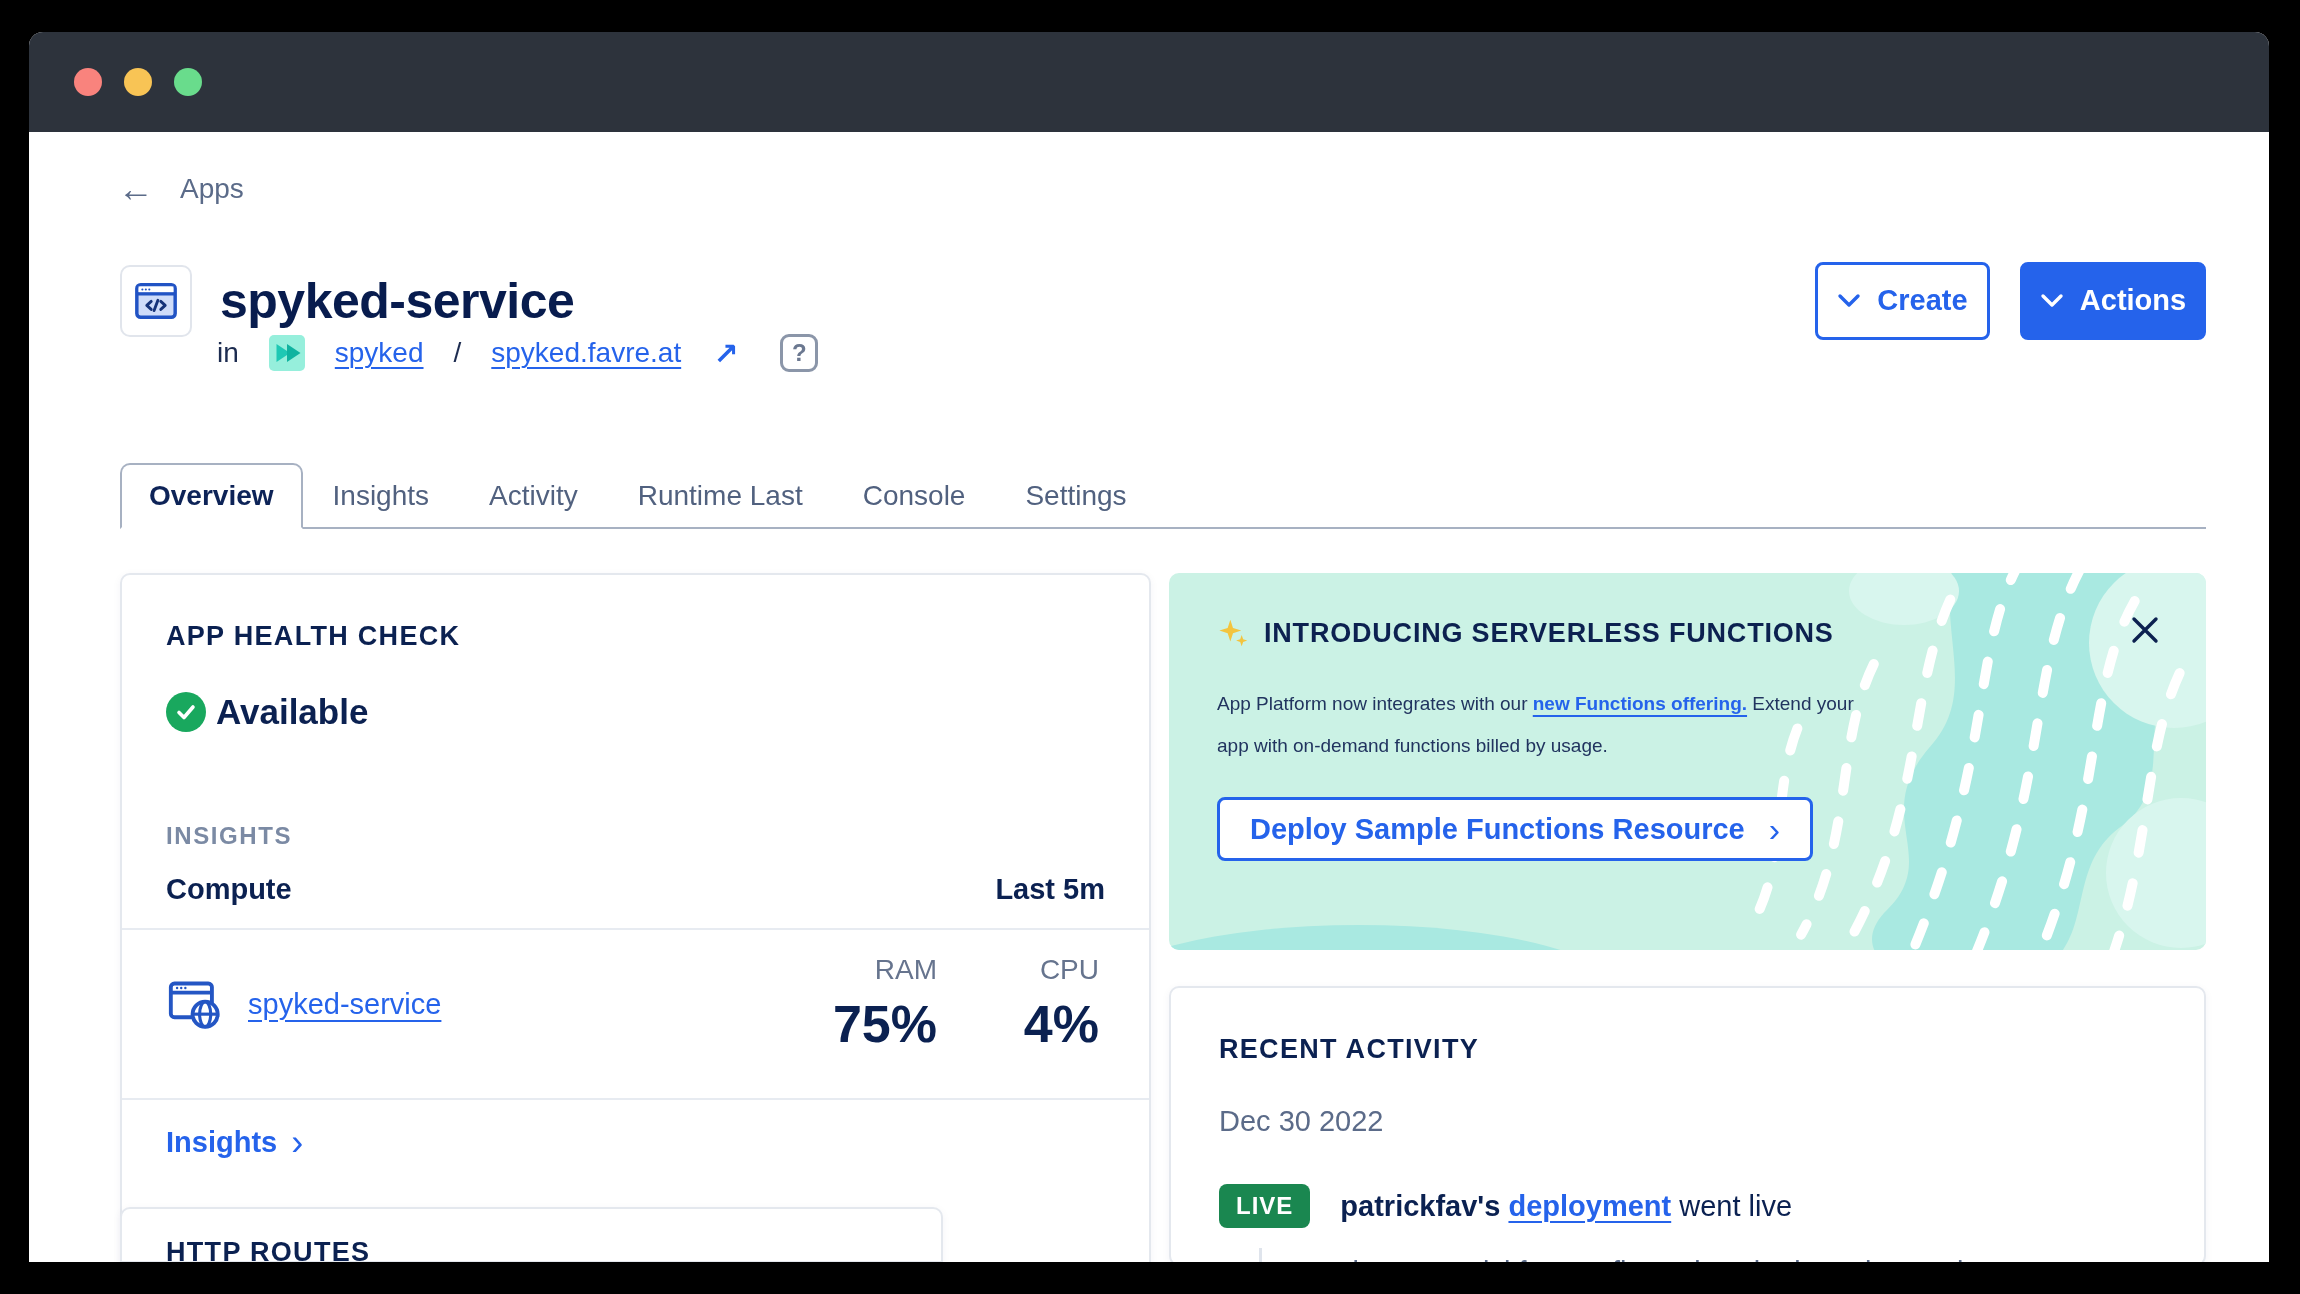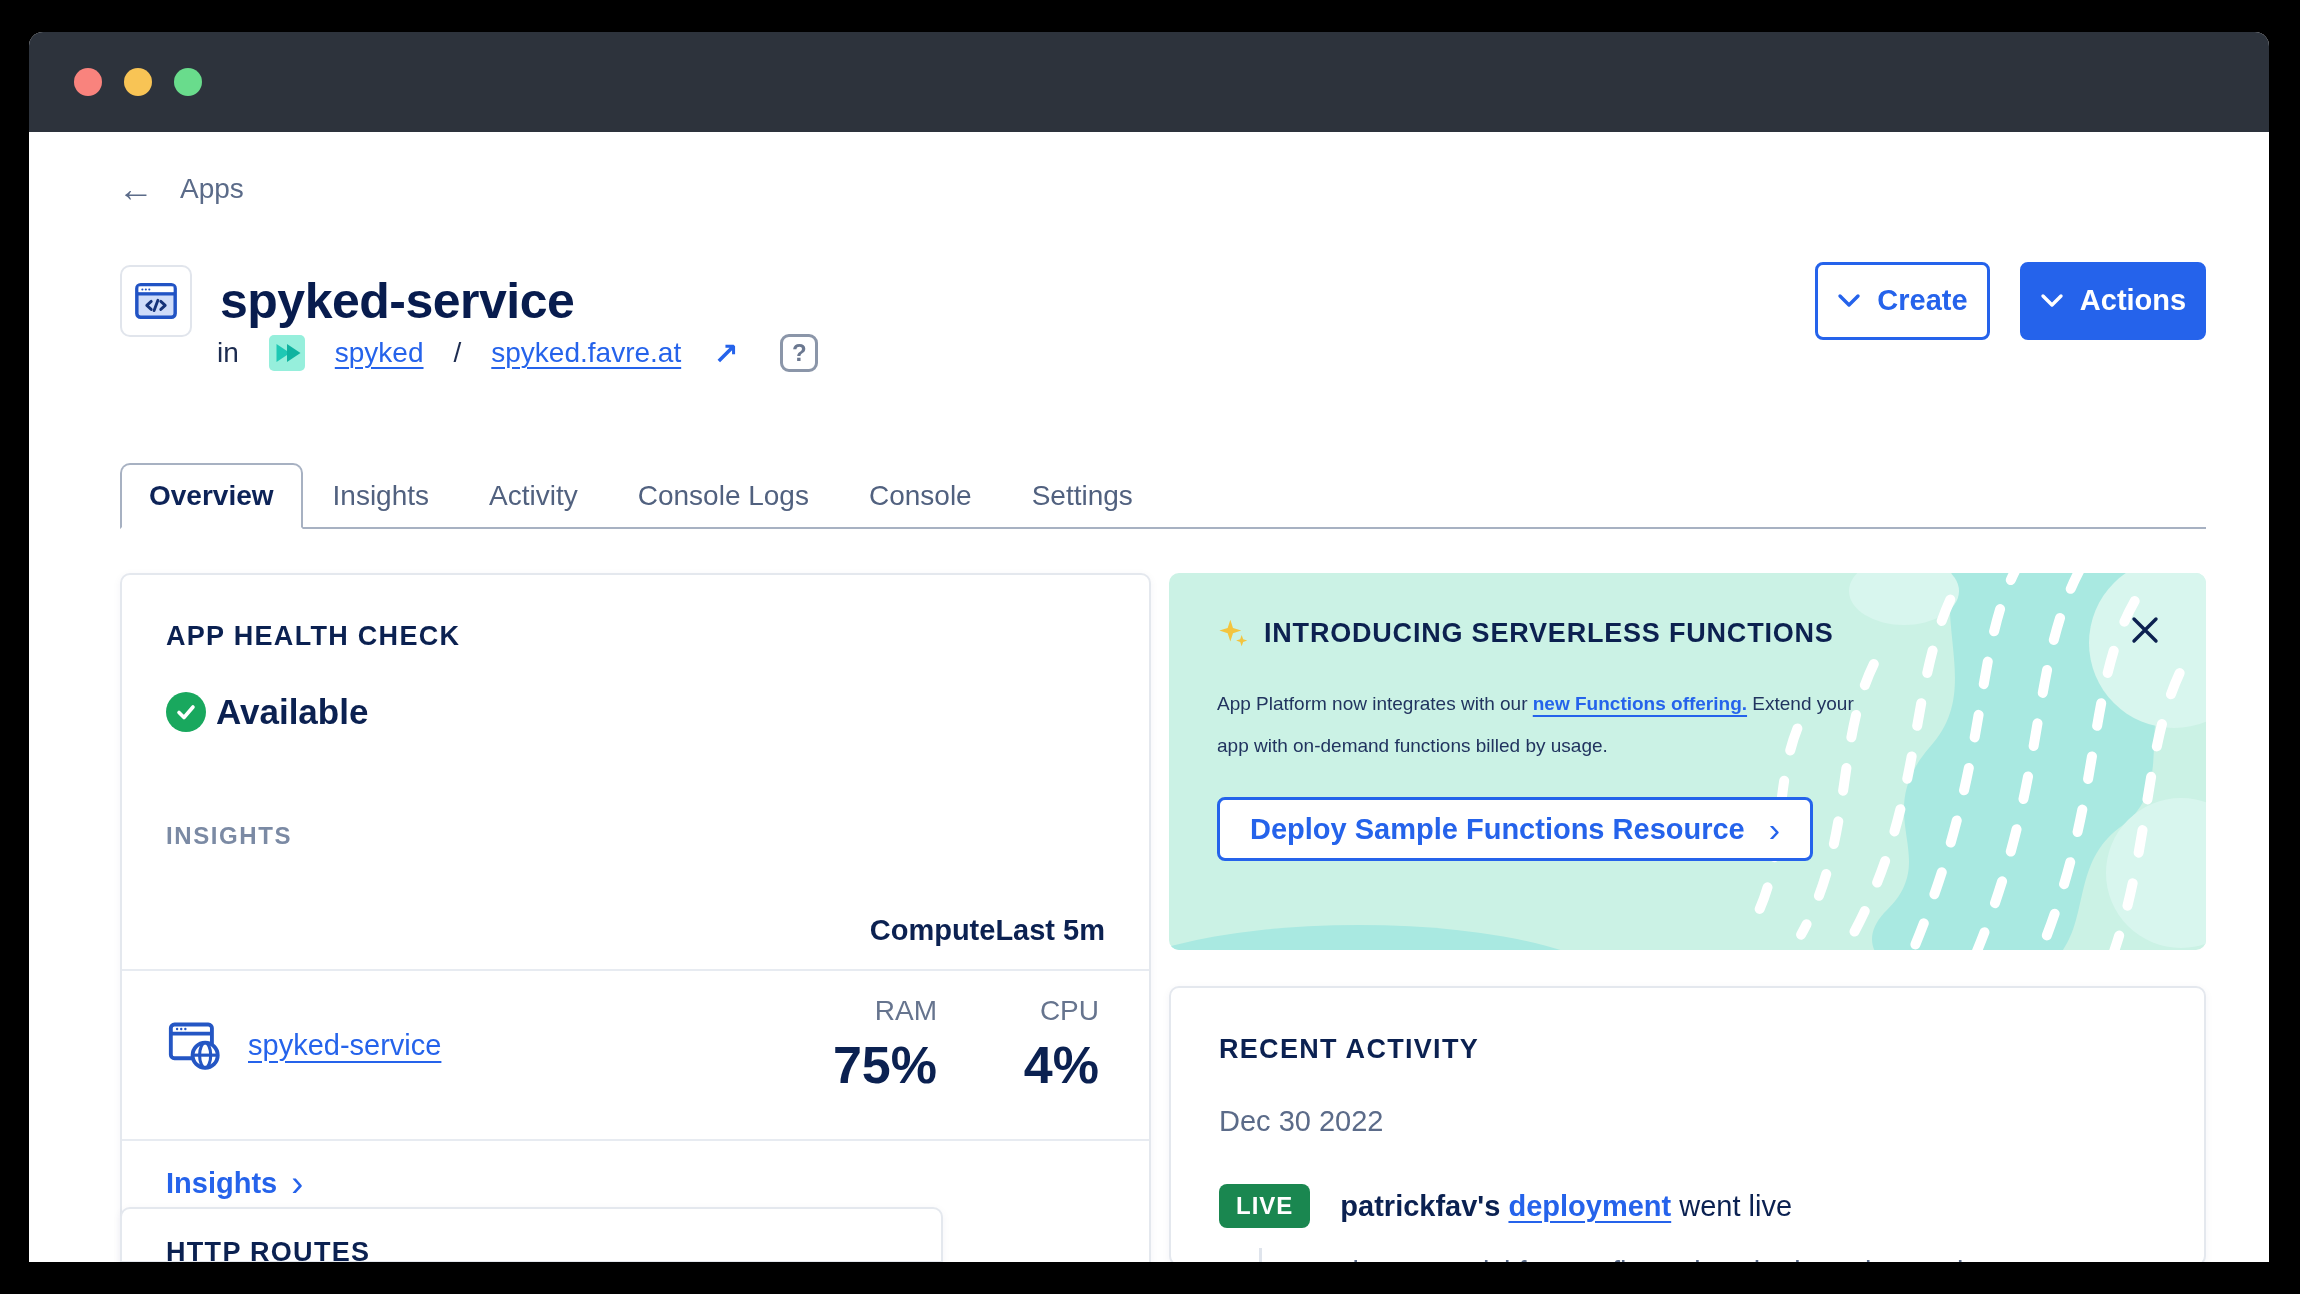--- a/index.html
+++ b/index.html
@@ -48,21 +48,21 @@
   
   .card{position:absolute;background:#fff;border:2px solid #e4e8ee;border-radius:10px;box-sizing:border-box;box-shadow:0 2px 8px rgba(16,38,95,.05);overflow:hidden;}
   .card-title{font-size:27px;font-weight:bold;color:#0b2151;letter-spacing:1.3px;}
 
   .health-card{left:91px;top:541px;width:1031px;height:723px;padding:0 44px;}
   .health-card .card-title{margin-top:46px;}
   .status-row{margin-top:40px;display:flex;align-items:center;gap:10px;}
   .check-circle{width:40px;height:40px;border-radius:50%;background:#19a85e;display:flex;align-items:center;justify-content:center;}
   .status-text{font-size:35px;font-weight:bold;color:#0b2151;}
   .insights-label{margin-top:90px;font-size:24px;font-weight:bold;color:#7b8aa4;letter-spacing:1.6px;}
-  .compute-head{margin-top:64px;display:flex;justify-content:flex-end;align-items:baseline;}
+  .compute-head{margin-top:23px;display:flex;justify-content:space-between;align-items:baseline;}
   .compute-label,.period-label{font-size:29px;font-weight:bold;color:#0b2151;}
   .card-divider{height:2px;background:#e7ebf1;border:none;margin:22px -44px 0 -44px;}
   .compute-row{display:flex;align-items:center;padding:24px 0 22px 0;}
   .svc-left{display:flex;align-items:center;gap:24px;}
   .svc-link{font-size:29px;color:#2563eb;text-decoration:underline;text-underline-offset:6px;text-decoration-thickness:2px;cursor:pointer;}
   .metrics{margin-left:auto;display:flex;gap:66px;padding-right:6px;}
   .metric{text-align:right;min-width:96px;}
   .metric-label{font-size:28px;color:#66748e;}
   .metric-value{font-size:52px;font-weight:bold;color:#0b2151;margin-top:8px;}
   .card-footer-link{margin-top:26px;display:flex;align-items:center;gap:14px;font-size:29px;font-weight:bold;color:#2563eb;cursor:pointer;}
@@ -159,21 +159,21 @@
     <span>/</span>
     <span class="sub-link">spyked.favre.at</span>
     <span class="ext-arrow">↗</span>
     <span class="help-box">?</span>
   </div>
 
   <div class="tabs">
     <div class="tab active">Overview</div>
     <div class="tab">Insights</div>
     <div class="tab">Activity</div>
-    <div class="tab">Console Logs</div>
+    <div class="tab">Runtime Last</div>
     <div class="tab">Console</div>
     <div class="tab">Settings</div>
   </div>
 
   <div class="card health-card">
     <div class="card-title">APP HEALTH CHECK</div>
     <div class="status-row">
       <span class="check-circle">
         <svg width="24" height="24" viewBox="0 0 24 24">
             <path d="M5 12.5 L10 17.5 L19 7" fill="none" stroke="#ffffff" stroke-width="3.6" stroke-linecap="round" stroke-linejoin="round"></path>

